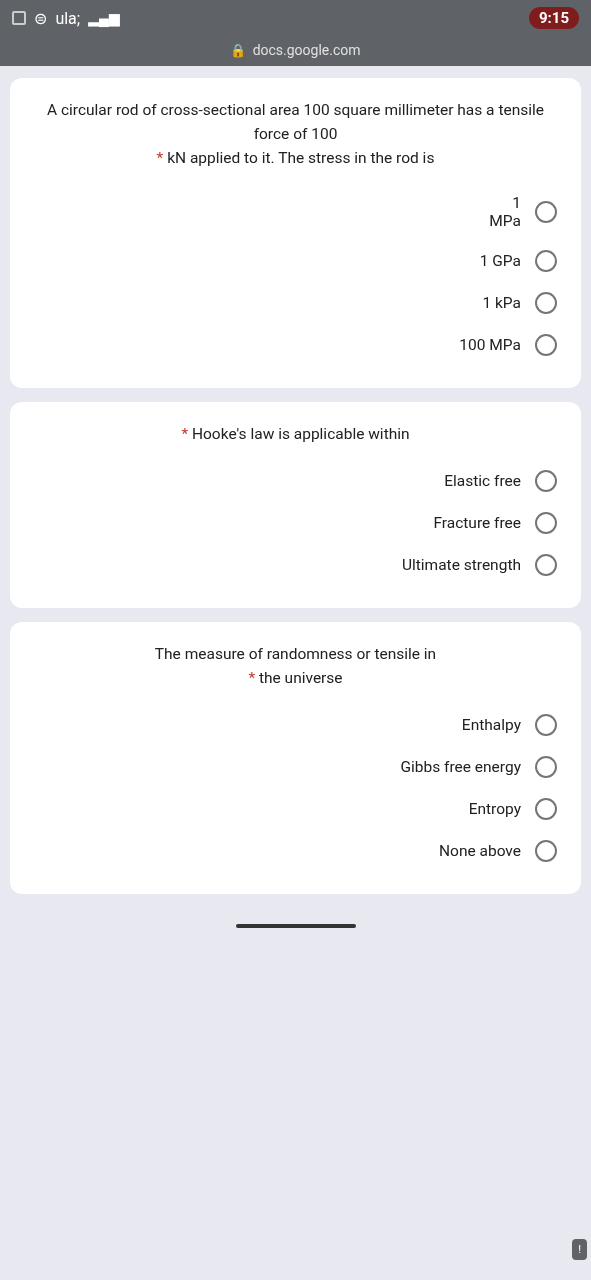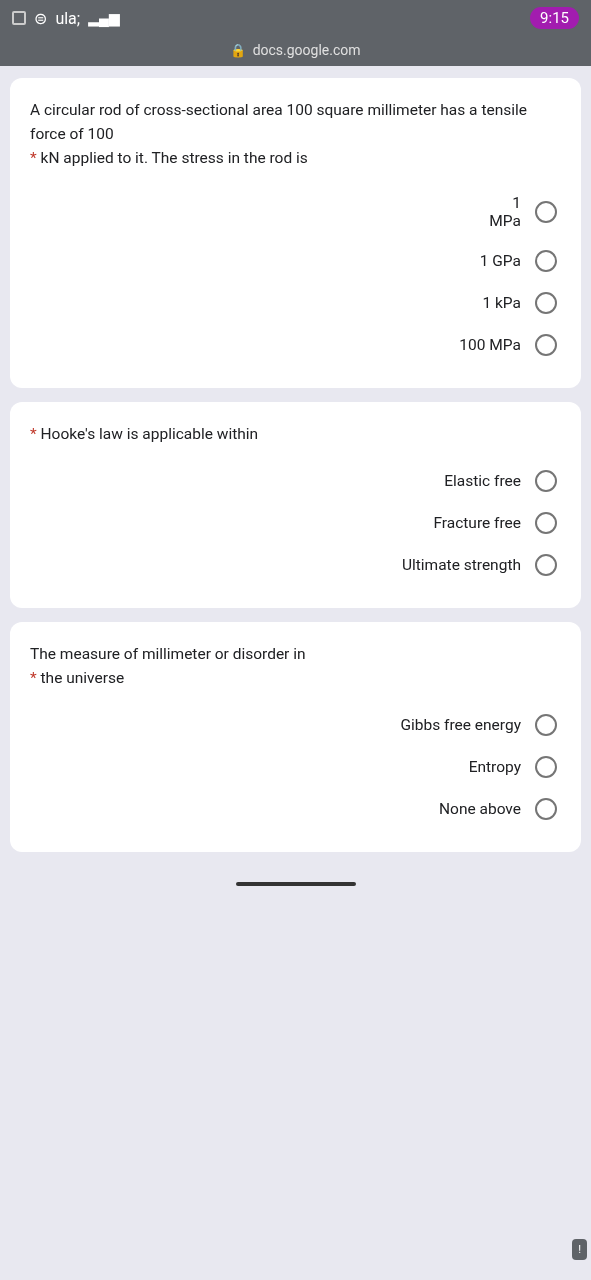--- a/index.html
+++ b/index.html
@@ -23,25 +23,25 @@
       padding: 0 12px;
     }
 
     .status-left {
       display: flex;
       align-items: center;
       gap: 8px;
     }
 
     .status-right {
-      background-color: #a21caf;
+      background-color: #7f1d1d;
       border-radius: 12px;
       padding: 2px 10px;
       font-size: 15px;
-      font-weight: 400;
+      font-weight: 700;
     }
 
     .address-bar {
       background-color: #5f6368;
       color: #e0e0e0;
       text-align: center;
       padding: 6px 0 8px;
       font-size: 14px;
       display: flex;
       align-items: center;
@@ -61,20 +61,21 @@
       gap: 14px;
     }
 
     .card {
       background-color: #ffffff;
       border-radius: 12px;
       padding: 20px 20px 24px;
     }
 
     .question-text {
+      text-align: center;
       font-size: 15.5px;
       line-height: 1.55;
       color: #202124;
       margin-bottom: 16px;
     }
 
     .required-star {
       color: #c0392b;
     }
 
@@ -199,28 +200,32 @@
       </div>
       <div class="option-row">
         <span class="option-label">Ultimate strength</span>
         <span class="radio-circle"></span>
       </div>
     </div>
   </div>
 
   <div class="card">
     <div class="question-text">
-      <span>The measure of millimeter or disorder in</span><br>
+      <span>The measure of randomness or tensile in</span><br>
       <span>
         <span class="required-star">*</span>
         <span> the universe</span>
       </span>
     </div>
     <div class="options-list">
       <div class="option-row">
+        <span class="option-label">Enthalpy</span>
+        <span class="radio-circle"></span>
+      </div>
+      <div class="option-row">
         <span class="option-label">Gibbs free energy</span>
         <span class="radio-circle"></span>
       </div>
       <div class="option-row">
         <span class="option-label">Entropy</span>
         <span class="radio-circle"></span>
       </div>
       <div class="option-row">
         <span class="option-label">None above</span>
         <span class="radio-circle"></span>

